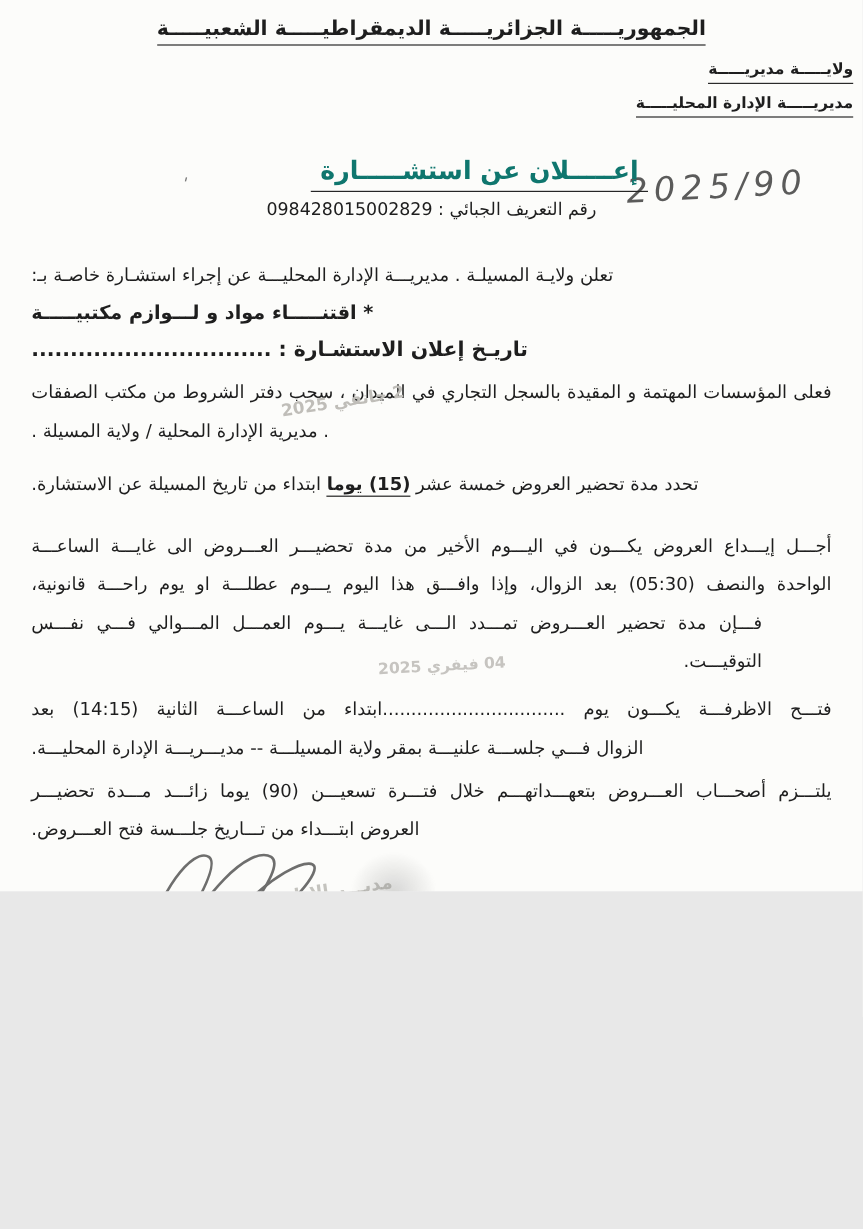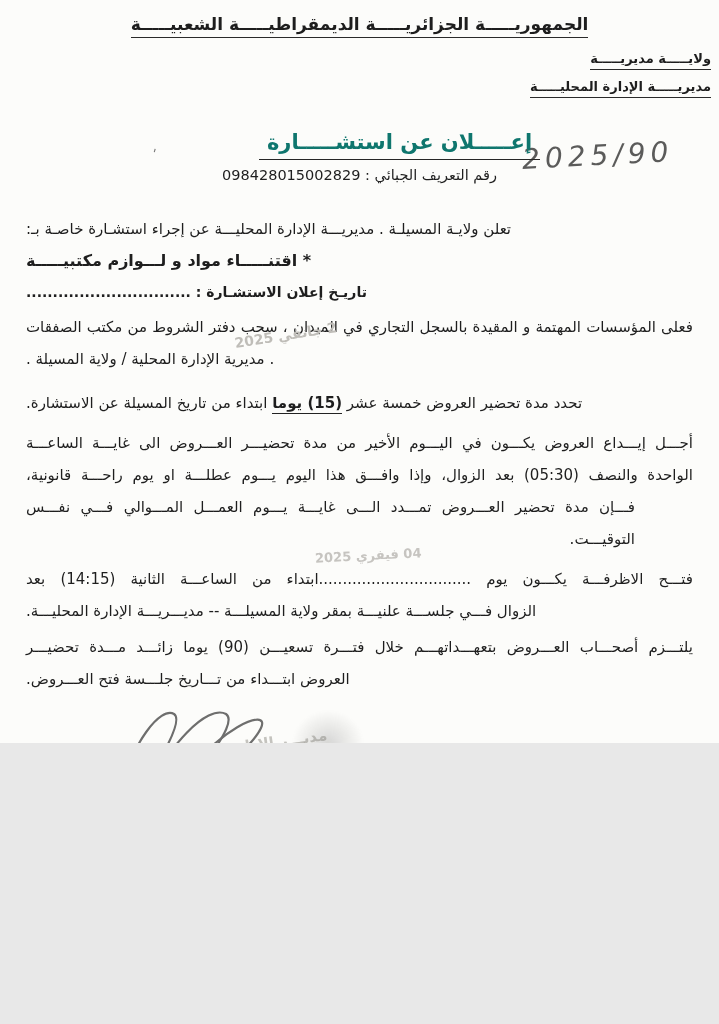--- a/index.html
+++ b/index.html
@@ -20,22 +20,22 @@
   .doc-title{
     display:inline-block;font-size:21px;font-weight:bold;color:#0f766e;
     border-bottom:1.8px solid #262626;padding:0 8px 5px;transform:translateX(40px);
   }
   .tax{margin-top:7px;text-align:center;font-size:14.5px;}
   .line{font-size:15px;line-height:32px;text-align:left;}
   .nowrap{white-space:nowrap;}
   .just{text-align:justify;text-align-last:justify;}
   .intro{margin-top:30px;}
   .item{font-weight:bold;font-size:16px;padding-right:141px;}
-  .datefield{margin-top:4px;font-size:14px;font-weight:bold;line-height:22px;padding-right:158px;}
-  .mt8{margin-top:8px;} .mt12{margin-top:12px;} .mt4{margin-top:4px;} .mt2{margin-top:8px;}
+  .datefield{margin-top:4px;font-size:17px;font-weight:bold;line-height:22px;padding-right:158px;}
+  .mt8{margin-top:8px;} .mt12{margin-top:12px;} .mt4{margin-top:4px;} .mt2{margin-top:20px;}
   .l2-right{padding-right:12px;}
   .indent-r{margin-right:58px;}
   .opening2{padding-right:6px;}
   .validity2{padding-right:238px;}
   .bold-ul{font-weight:bold;border-bottom:1.5px solid #222;padding-bottom:1px;}
   .stamp{position:absolute;white-space:nowrap;font-weight:bold;}
   .stamp-1{left:234px;top:327px;font-size:14px;color:#bfbdb8;transform:rotate(-9deg);}
   .stamp-2{left:315px;top:548px;font-size:13px;color:#c6c4c0;transform:rotate(-3deg);}
   .sig-wrap{position:absolute;left:36px;top:698px;width:320px;height:175px;}
   .sig-svg{position:absolute;left:0;top:0;}

